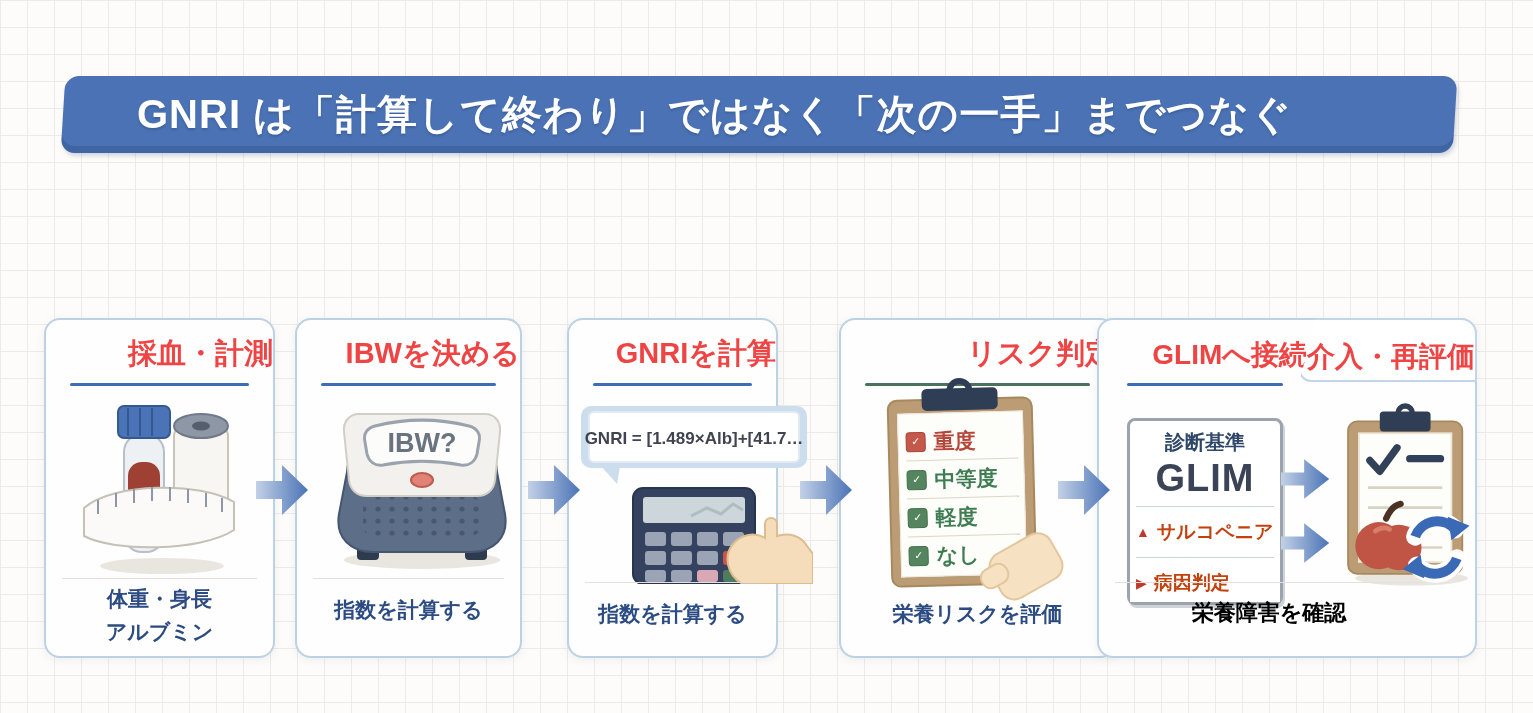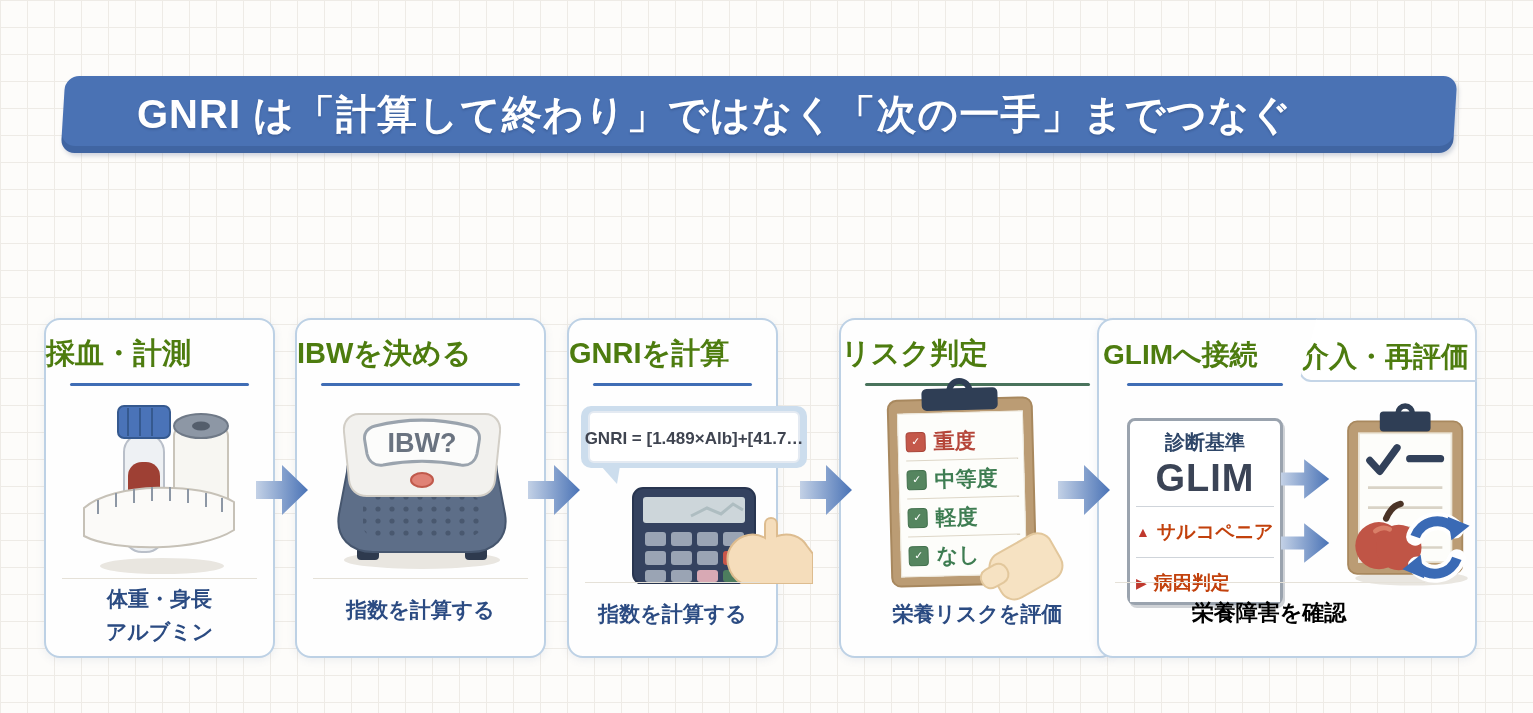--- a/index.html
+++ b/index.html
@@ -30,22 +30,22 @@
   }
 
   
   .card{
     position:absolute;top:318px;height:340px;background:#fefefe;
     border:2px solid #bdd1e5;border-radius:16px;
     box-shadow:0 2px 8px rgba(90,110,150,.10);
     box-sizing:border-box;
   }
   .card-title{
-    margin-top:14px;text-align:left;
-    font-size:29px;font-weight:800;color:#4d7c0f;white-space:nowrap;
+    margin-top:14px;text-align:right;
+    font-size:29px;font-weight:800;color:#ef4444;white-space:nowrap;
   }
   .rule{height:3px;background:#3f6db5;margin:9px 24px 0;border-radius:2px;}
   .rule.green{background:#49735c;}
   .divider{position:absolute;left:16px;right:16px;height:1px;background:#e5e1d8;}
   .caption{
     position:absolute;top:276px;left:0;right:0;text-align:center;
     font-size:21px;font-weight:700;color:#2b4b82;white-space:nowrap;
   }
   .caption.two-line{top:262px;line-height:33px;}
 
@@ -161,21 +161,21 @@
       </g>
     </svg>
   </span>
   <div class="divider" style="top:258px;"></div>
   <div class="caption two-line">
     <div>体重・身長</div>
     <div>アルブミン</div>
   </div>
 </div>
 
-<div class="card" style="left:295px;width:251px;">
+<div class="card" style="left:295px;width:227px;">
   <div class="card-title">IBWを決める</div>
   <div class="rule"></div>
   <span class="abs" style="left:20px;top:76px;">
     <svg width="210" height="176" viewBox="0 0 210 176">
       <defs>
         <pattern id="dots" width="14" height="12" patternUnits="userSpaceOnUse">
           <circle cx="5" cy="5" r="2.6" fill="#49586f"></circle>
         </pattern>
       </defs>
       <ellipse cx="105" cy="164" rx="78" ry="9" fill="#e9e6e0"></ellipse>

